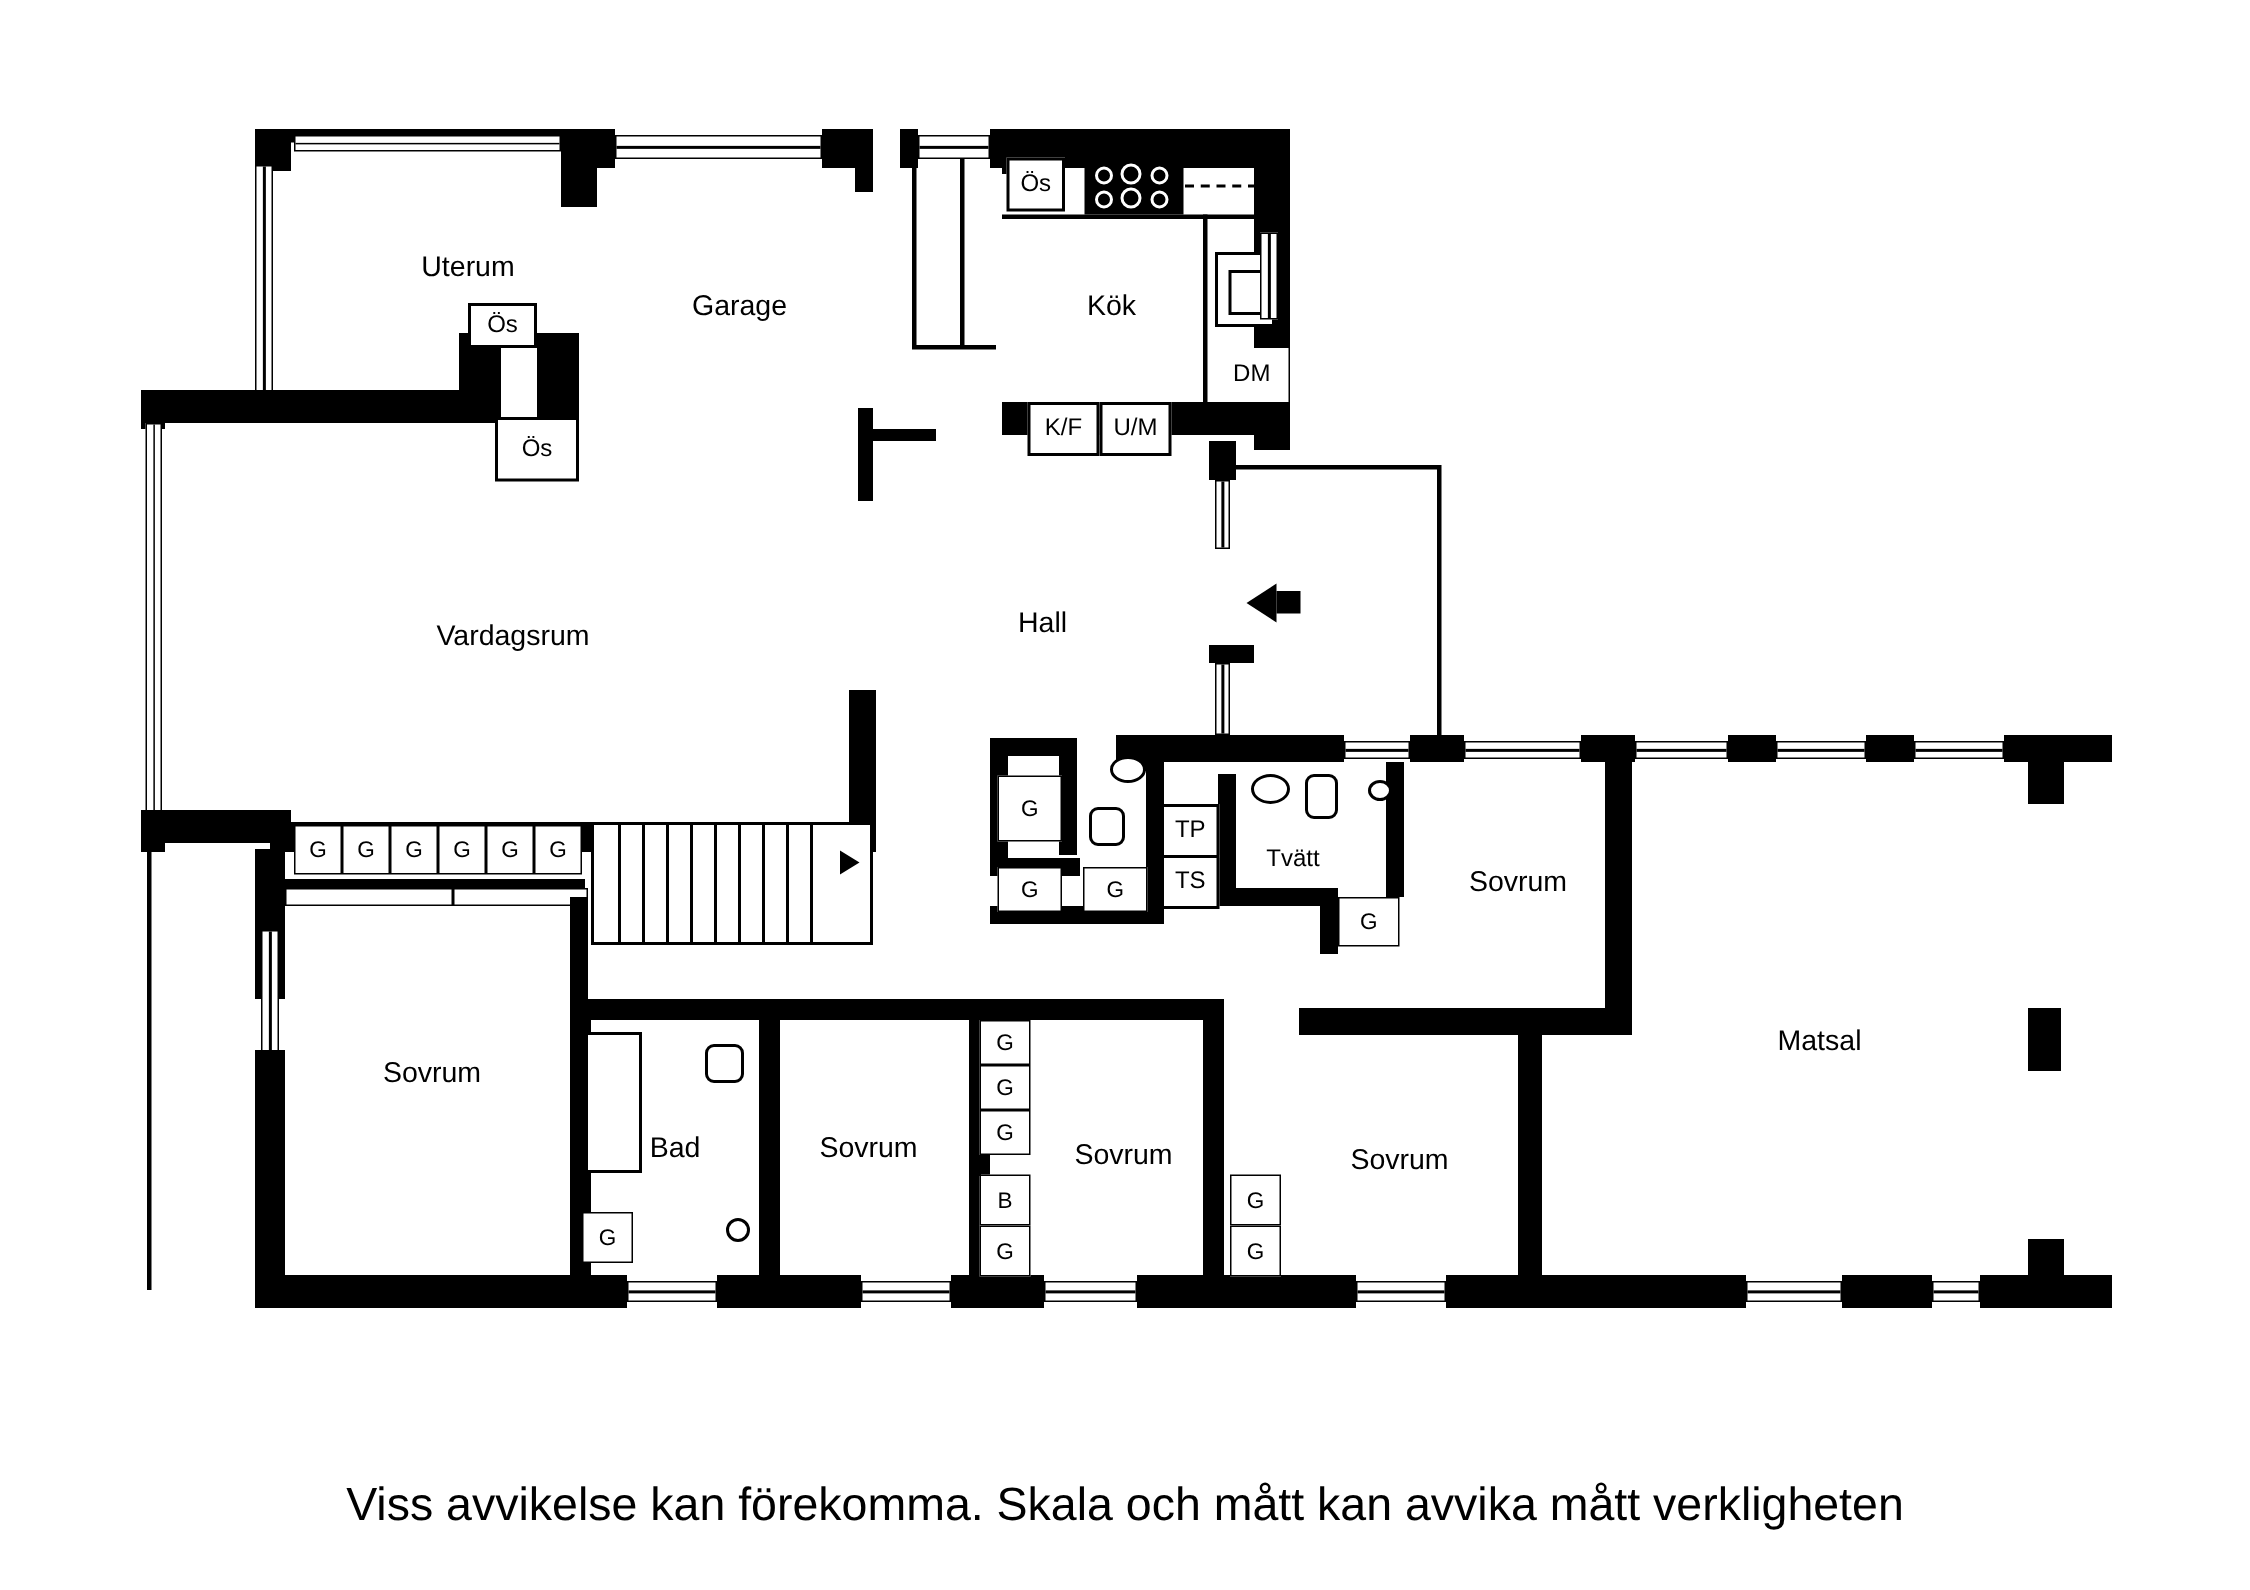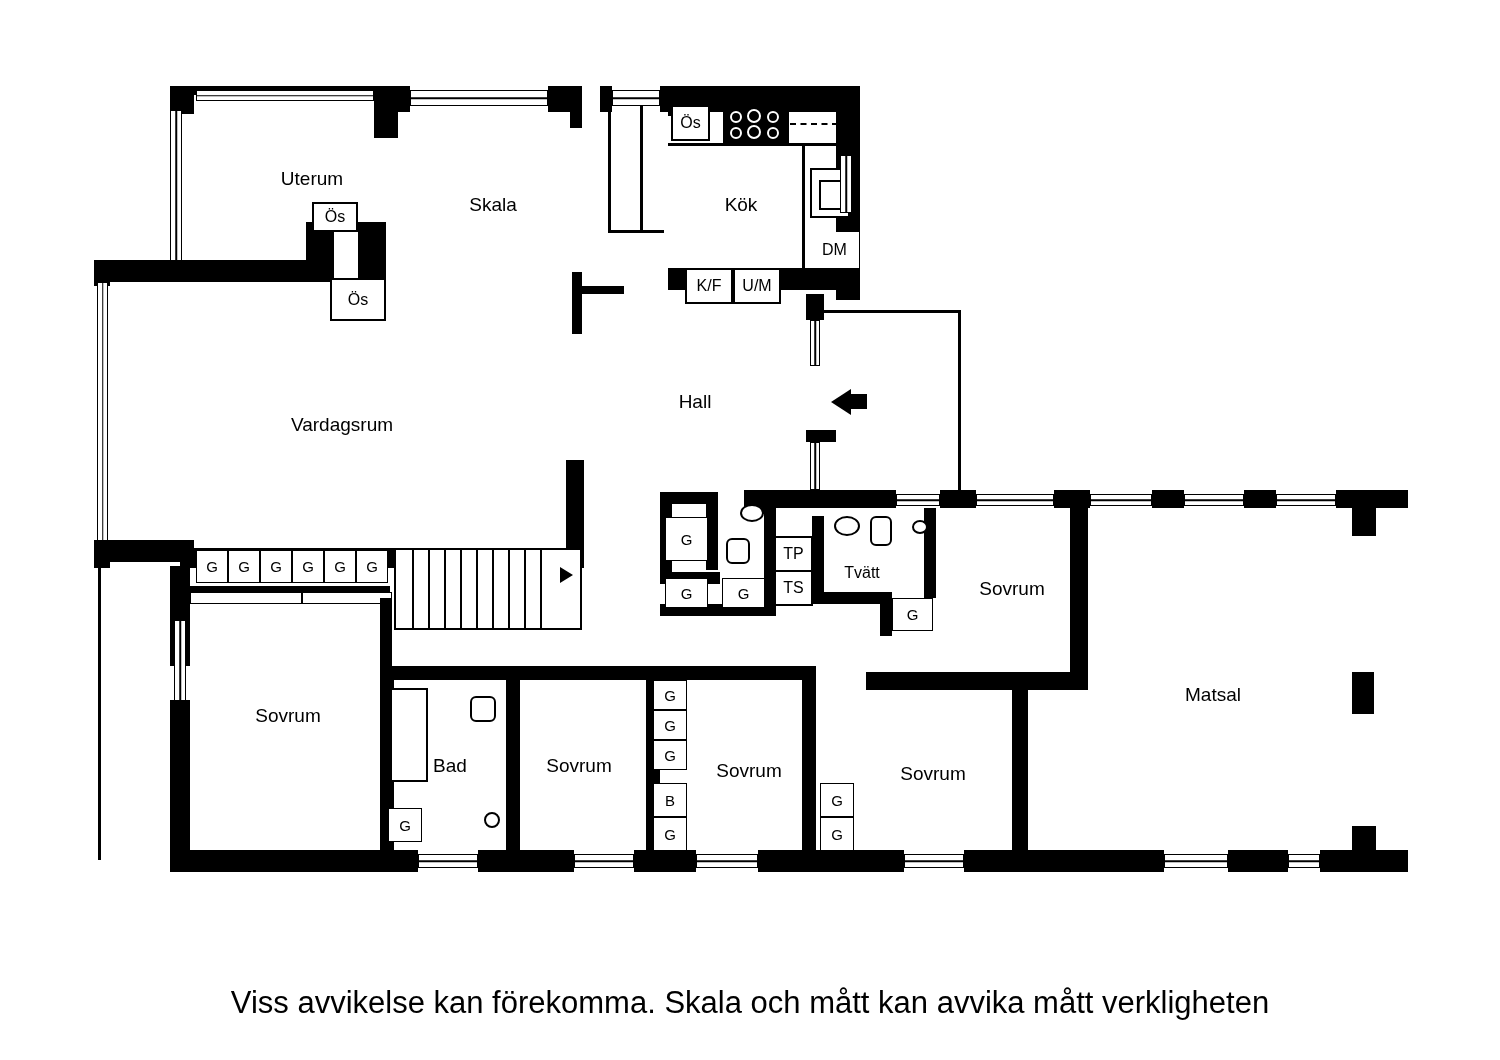--- a/index.html
+++ b/index.html
@@ -314,24 +314,24 @@
   <div class="wall" style="left:866px; top:672px; width:160px; height:16px;"></div>
   <div class="wall" style="left:1012px; top:672px; width:16px; height:182px;"></div>
 
   <div class="fixture oval" style="left:396px; top:694px; width:26px; height:34px;"></div>
   <div class="fixture oval" style="left:396px; top:742px; width:26px; height:34px;"></div>
   <div class="fixture" style="left:390px; top:688px; width:38px; height:94px;"></div>
   <div class="fixture rounded" style="left:470px; top:696px; width:26px; height:26px;"></div>
   <div class="fixture oval" style="left:484px; top:812px; width:16px; height:16px;"></div>
 
   <div class="room-label" style="left:268px; top:179px;margin-left:44px;">Uterum</div>
-  <div class="room-label" style="left:493px; top:205px;">Skala</div>
+  <div class="room-label" style="left:493px; top:205px;">Garage</div>
   <div class="room-label" style="left:741px; top:205px;">Kök</div>
   <div class="room-label" style="left:342px; top:425px;">Vardagsrum</div>
-  <div class="room-label" style="left:695px; top:402px;">Hall</div>
+  <div class="room-label" style="left:695px; top:416px;">Hall</div>
   <div class="room-label" style="left:862px; top:573px; font-size:16px;">Tvätt</div>
   <div class="room-label" style="left:1012px; top:589px;">Sovrum</div>
   <div class="room-label" style="left:1213px; top:695px;">Matsal</div>
   <div class="room-label" style="left:288px; top:716px;">Sovrum</div>
   <div class="room-label" style="left:450px; top:766px;">Bad</div>
   <div class="room-label" style="left:579px; top:766px;">Sovrum</div>
   <div class="room-label" style="left:749px; top:771px;">Sovrum</div>
   <div class="room-label" style="left:933px; top:774px;">Sovrum</div>
 
   <div class="box" style="left:671px; top:105px; width:39px; height:36px;">Ös</div>

